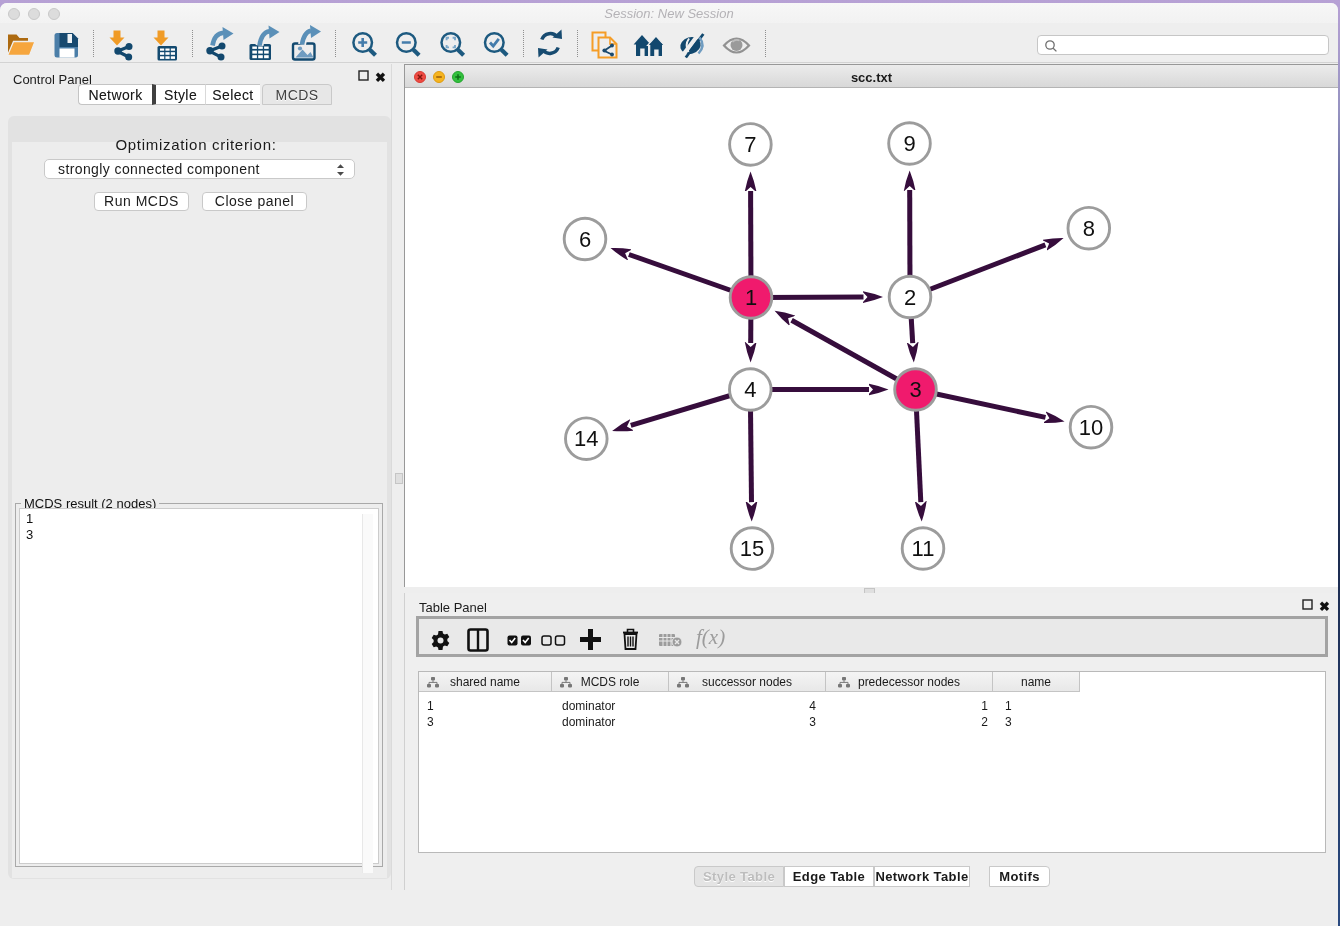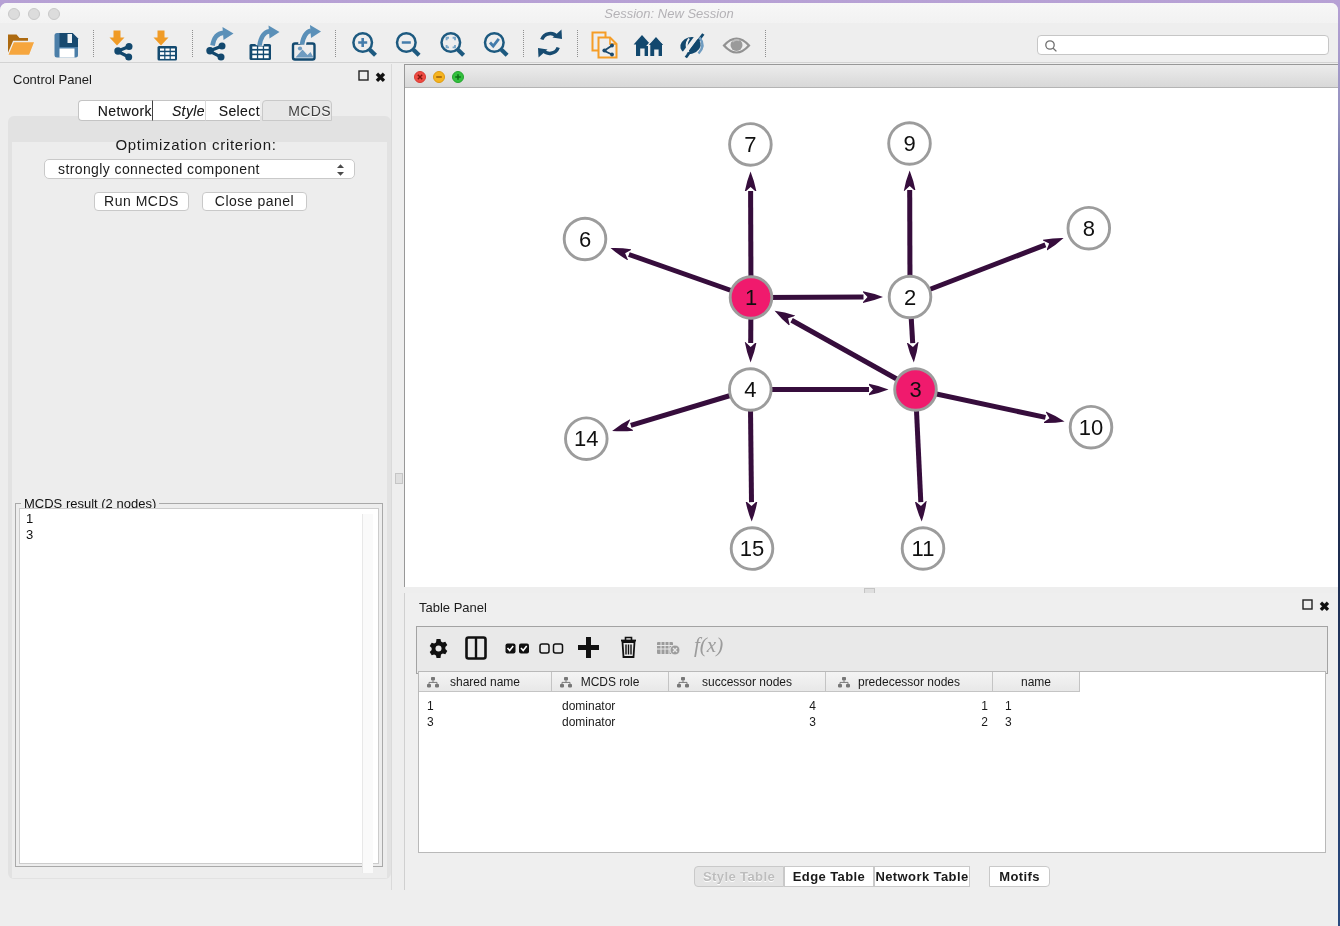--- a/index.html
+++ b/index.html
@@ -25,23 +25,23 @@
 #searchbox svg { position:absolute; left:6px; top:3px; }
 
 #cpanel { position:absolute; left:0; top:61px; width:392px; height:826px;
   background:#ededed; border-right:1px solid #dadada; }
 #cp-title { position:absolute; left:13px; top:8px; font-size:13px; color:#1c1c1c; }
 .wbtn { position:absolute; top:8px; font-size:12px; color:#111; }
 #cp-tabsbox { position:absolute; left:8px; top:52px; width:383px; height:763px;
   background:#e2e2e2; border-radius:6px; z-index:1; }
 #cp-inner { position:absolute; left:4px; top:26px; width:375px; height:736px;
   background:#ededed; }
-.tab { position:absolute; top:36px; height:21px; background:#fff; z-index:2; text-shadow:0 0 0.3px rgba(30,30,30,0.35);
+.tab { position:absolute; top:20px; height:21px; background:#fff; z-index:2; text-shadow:0 0 0.3px rgba(30,30,30,0.35);
   border-top:1px solid #c4c4c4; border-bottom:1px solid #c4c4c4;
-  font-size:14px; letter-spacing:0.4px; color:#1a1a1a; text-align:right; line-height:21px; }
+  font-size:14px; letter-spacing:0.4px; color:#1a1a1a; text-align:center; line-height:21px; }
 #opt-label { z-index:3; position:absolute; left:0; top:72px; width:392px; text-align:center;
   font-size:15px; letter-spacing:0.7px; color:#1b1b1b; }
 #dropdown { z-index:3; position:absolute; left:44px; top:95px; width:311px; height:20px;
   background:#fff; border:1px solid #c9c9c9; border-radius:5px;
   font-size:14px; letter-spacing:0.4px; color:#1b1b1b; line-height:18px; padding-left:13px; }
 .pbtn { z-index:3; position:absolute; top:128px; height:19px; background:#fff;
   border:1px solid #c9c9c9; border-radius:4px; font-size:14px; letter-spacing:0.5px; color:#1b1b1b;
   text-align:center; line-height:17px; }
 #fieldset { z-index:3; position:absolute; left:15px; top:439px; width:368px; height:364px;
   border:1px solid #a9a9a9; }
@@ -63,22 +63,22 @@
 #netcanvas { position:absolute; left:0; top:23px; }
 
 #vsplit-grab { position:absolute; left:395px; top:470px; width:8px; height:11px;
   background:#dfdfdf; border:1px solid #c5c5c5; }
 #hsplit-grab { position:absolute; left:864px; top:585px; width:11px; height:7px;
   background:#dfdfdf; border:1px solid #c5c5c5; }
 
 #tpanel { position:absolute; left:404px; top:590px; width:934px; height:297px;
   background:#efefef; border-left:1px solid #d0d0d0; }
 #tp-title { position:absolute; left:14px; top:7px; font-size:13px; color:#1c1c1c; }
-#tp-toolbar { position:absolute; left:11px; top:33px; width:912px; height:48px;
-  background:#e9e9e9; border:1px solid #a3a3a3; }
+#tp-toolbar { position:absolute; left:11px; top:23px; width:912px; height:41px;
+  background:#e9e9e9; border:3px solid #a3a3a3; }
 #tp-table { position:absolute; left:13px; top:78px; width:908px; height:182px;
   background:#fff; border:1px solid #b9b9b9; }
 #tp-header { position:absolute; left:0; top:0; height:20px; width:661px;
   background:linear-gradient(#f4f4f4,#e8e8e8); border-bottom:1px solid #c4c4c4; }
 .hcell { position:absolute; top:0; height:20px; border-right:1px solid #c4c4c4;
   font-size:12px; color:#1a1a1a; text-align:center; line-height:20px; }
 .treeic { position:absolute; top:5px; }
 .trow { position:absolute; font-size:12px; color:#1a1a1a; height:16px; line-height:16px; }
 .btab { position:absolute; top:273px; height:21px; font-size:13px; font-weight:bold; letter-spacing:0.4px;
   color:#1a1a1a; background:#fff; border:1px solid #c9c9c9; text-align:center;
@@ -242,21 +242,21 @@
         </svg>
     </div>
   </div>
   <div id="cpanel">
     <div id="cp-title">Control Panel</div>
     <div class="wbtn" style="left:358px; top:6px;"><svg width="11" height="11">
           <rect x="1" y="1" width="9" height="9" fill="none" stroke="#222" stroke-width="1.4"></rect>
         </svg></div>
     <div class="wbtn" style="left:375px; top:6px; font-weight:bold; font-size:13px;">✖</div>
     <div class="tab" style="left:78px; width:74px; border-left:1px solid #c4c4c4; border-radius:4px 0 0 4px;">Network</div>
-    <div class="tab" style="left:152px; width:53px; border-left:1px solid #404040;font-style:italic;">Style</div>
+    <div class="tab" style="left:152px; width:53px; border-left:4px solid #404040;">Style</div>
     <div class="tab" style="left:205px; width:55px; border-left:1px solid #d9d9d9;">Select</div>
     <div class="tab" style="left:262px; width:70px; background:#e7e7e7; color:#404040; border:1px solid #c9c9c9; border-radius:4px 4px 0 0; text-shadow:0 1px 0 #fff;">MCDS</div>
     <div id="cp-tabsbox">
         <div id="cp-inner"></div>
       </div>
     <div id="opt-label">Optimization criterion:</div>
     <div id="dropdown">strongly connected component
       <svg style="position:absolute; right:9px; top:3px;" width="9" height="14" viewBox="0 0 9 14">
           <path d="M1 5 L4.5 1.2 L8 5 Z" fill="#4a4a4a"></path>
           <path d="M1 9 L4.5 12.8 L8 9 Z" fill="#4a4a4a"></path>
@@ -280,20 +280,21 @@
       <div class="mac" style="left:28px; background:#f6b41f; border:1px solid #de9c11;">
           <svg width="10" height="10" viewBox="0 0 10 10" style="position:absolute;left:0;top:0;">
             <path d="M2.2,5 h5.6" stroke="#985c0a" stroke-width="1.6"></path>
           </svg>
         </div>
       <div class="mac" style="left:47px; background:#33c03e; border:1px solid #24a52f;">
           <svg width="10" height="10" viewBox="0 0 10 10" style="position:absolute;left:0;top:0;">
             <path d="M2.2,5 h5.6 M5,2.2 v5.6" stroke="#0e6e18" stroke-width="1.5"></path>
           </svg>
         </div>
+      <div class="txt">scc.txt</div>
     </div>
     <svg id="netcanvas" width="933" height="498" viewBox="0 0 933 498">
       <defs>
         <marker id="arr" viewBox="0 0 21 13" refX="0.5" refY="6.5" markerWidth="21" markerHeight="13" orient="auto" markerUnits="userSpaceOnUse">
           <path d="M-1,0.5 Q10,2.5 20,6.5 Q10,10.5 -1,12.5 L4.5,6.5 Z" fill="#360d3c"></path>
         </marker>
       </defs>
       <g stroke="#360d3c" stroke-width="5" marker-end="url(#arr)">
         <line x1="346.0" y1="209.5" x2="345.6" y2="102.9"></line>
         <line x1="346.0" y1="209.5" x2="223.9" y2="166.5"></line>

